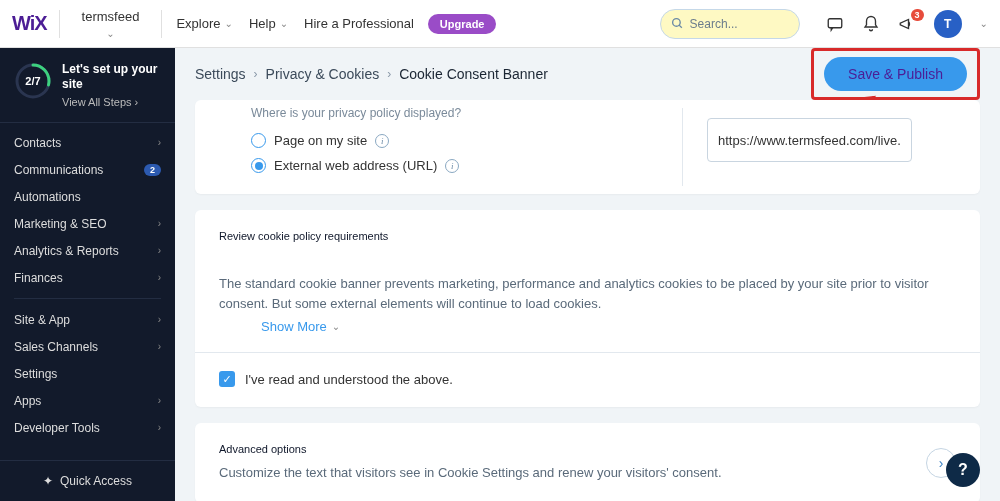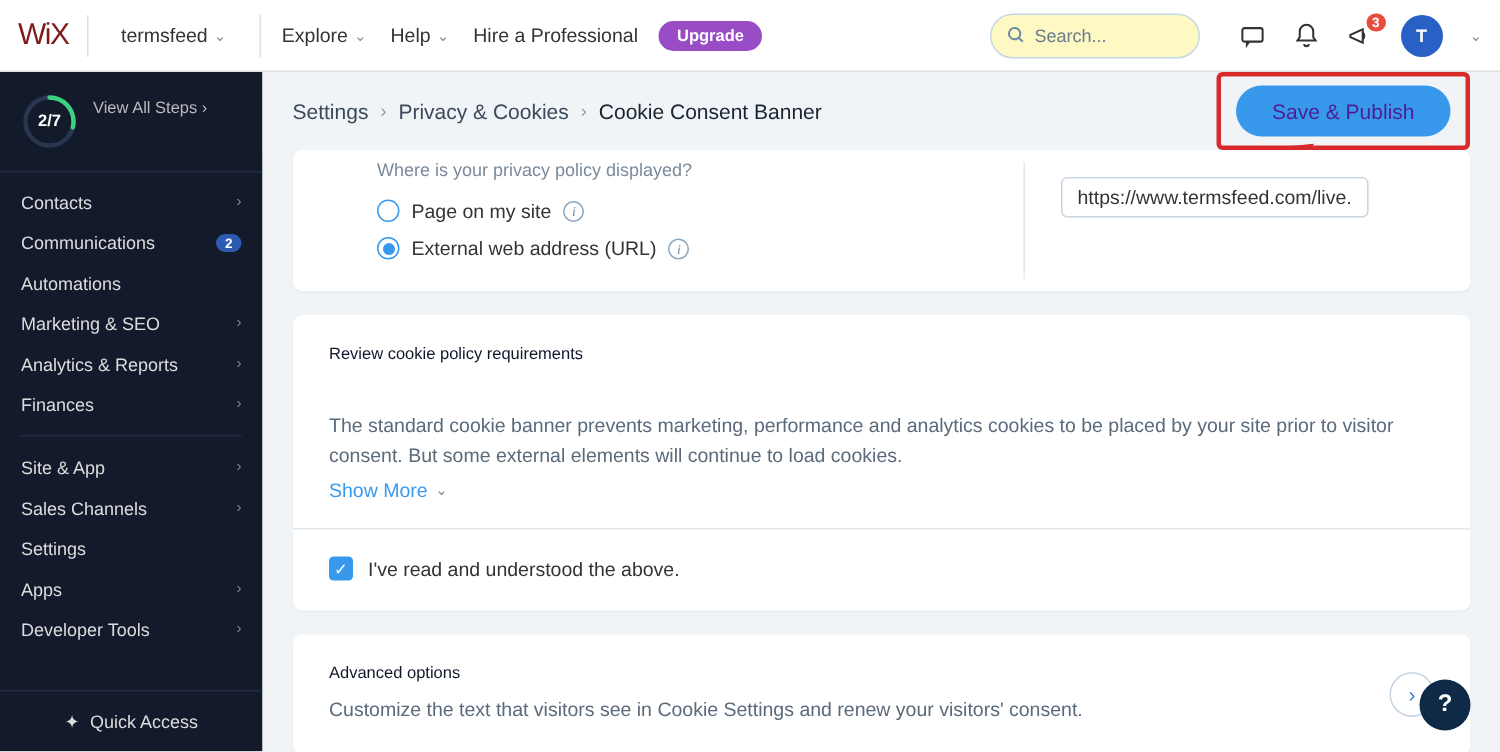--- a/index.html
+++ b/index.html
@@ -1,20 +1,20 @@
 <!DOCTYPE html>
 <html><head>
 <meta charset="utf-8">
 <style>
 * { box-sizing: border-box; margin: 0; padding: 0; }
 body { font-family: -apple-system, BlinkMacSystemFont, 'Segoe UI', Arial, sans-serif; font-size: 13px; color: #333; background: #f0f4f7; overflow: hidden; }
 .app { display: flex; flex-direction: column; height: 501px; width: 1000px; }
 .topbar { height: 48px; background: #fff; border-bottom: 1px solid #e0e0e0; display: flex; align-items: center; padding: 0 12px; gap: 12px; }
-.logo { font-weight: 400; font-size: 20px; letter-spacing: -1px; color: #7f1d1d; }
-.site-sel { display: flex; align-items: center; gap: 4px; padding: 4px 10px; color: #333; font-size: 13px; }
+.logo { font-weight: 700; font-size: 20px; letter-spacing: -1px; color: #4c1d95; }
+.site-sel { display: flex; align-items: center; gap: 4px; padding: 4px 10px; color: #333; font-size: 13px; flex-direction: column; }
 .divider-v { width: 1px; height: 28px; background: #e0e0e0; }
 .top-link { color: #333; font-size: 13px; padding: 6px 2px; cursor: pointer; display: flex; align-items: center; gap: 4px; }
 .upgrade { background: #9a4cc7; color: #fff; font-size: 11px; font-weight: 600; padding: 4px 12px; border-radius: 11px; border: none; cursor: pointer; }
 .spacer { flex: 1; }
 .search { width: 140px; height: 30px; border: 1px solid #c5d8e8; background: #fef9c3; border-radius: 15px; display: flex; align-items: center; padding: 0 10px; gap: 6px; color: #6b7c8c; font-size: 12px; }
 .top-icons { display: flex; align-items: center; gap: 18px; margin-left: 14px; }
 .top-icon { width: 18px; height: 18px; position: relative; cursor: pointer; display:flex; align-items:center; justify-content:center; }
 .badge { position: absolute; top: -6px; right: -8px; background: #e74c3c; color: #fff; border-radius: 8px; font-size: 9px; padding: 1px 4px; font-weight: 600; }
 .avatar { width: 28px; height: 28px; border-radius: 50%; background: #2860c5; color: #fff; display: flex; align-items: center; justify-content: center; font-weight: 700; font-size: 12px; }
 .body { display: flex; flex: 1; overflow: hidden; }
@@ -39,25 +39,25 @@
 .publish-btn { background: #3899ec; color: #4c1d95; border: none; border-radius: 18px; padding: 9px 24px; font-size: 14px; font-weight: 500; cursor: pointer; }
 .arrow-red { position: absolute; bottom: -68px; left: -60px; width: 140px; height: 80px; pointer-events: none; }
 .content { flex: 1; overflow-y: auto; padding: 0 20px 20px; position: relative; }
 .card { background: #fff; border-radius: 6px; margin-bottom: 16px; box-shadow: 0 1px 2px rgba(0,0,0,0.04); position: relative; }
 .card-body { padding: 20px 24px; }
 .q-label { color: #7a8a9a; font-size: 12px; margin-bottom: 8px; }
 .radio-row { display: flex; align-items: center; gap: 8px; padding: 5px 0; font-size: 13px; color: #333; cursor: pointer; }
 .radio { width: 15px; height: 15px; border: 1.5px solid #3899ec; border-radius: 50%; display: flex; align-items: center; justify-content: center; }
 .radio.checked::after { content: ''; width: 8px; height: 8px; background: #3899ec; border-radius: 50%; }
 .info-icon { width: 14px; height: 14px; border: 1px solid #8aa8c2; border-radius: 50%; display: inline-flex; align-items: center; justify-content: center; font-size: 9px; color: #6d8aa6; font-style: italic; font-family: Georgia, serif; }
-.url-input { position: absolute; left: 480px; top: 18px; width: 205px; height: 27px; border: 1px solid #c9d5e0; border-radius: 4px; padding: 0 10px; font-size: 13px; color: #333; background: #fff; }
+.url-input { position: absolute; left: 480px; top: 18px; width: 205px; height: 44px; border: 1px solid #c9d5e0; border-radius: 4px; padding: 0 10px; font-size: 13px; color: #333; background: #fff; }
 .card-divider-v { position: absolute; left: 455px; top: 8px; bottom: 8px; width: 1px; background: #e2e8ee; }
 .card-title { font-size: 11px; font-weight: 400; color: #0f172a; margin-bottom: 8px; }
 .card-text { font-size: 13px; color: #5a6a7a; line-height: 1.5; }
-.show-more { color: #3899ec; font-size: 13px; margin-top: 6px; display: flex; align-items: center; gap: 5px; cursor: pointer; }
+.show-more { color: #3899ec; font-size: 13px; margin-top: 6px; display: flex; align-items: center; gap: 5px; cursor: pointer; margin-left: 42px; }
 .hrule { height: 1px; background: #e2e8ee; margin: 18px -24px; }
 .check-row { display: flex; align-items: center; gap: 10px; font-size: 13px; color: #333; }
 .checkbox { width: 16px; height: 16px; background: #3899ec; border-radius: 3px; display: flex; align-items: center; justify-content: center; color: #fff; font-size: 11px; cursor: pointer; }
 .card-row { display: flex; align-items: center; justify-content: space-between; padding: 20px 24px; }
 .circle-btn { width: 30px; height: 30px; border: 1px solid #c5d5e3; border-radius: 50%; display: flex; align-items: center; justify-content: center; color: #3b82c4; cursor: pointer; font-size: 14px; }
 .help-fab { position: absolute; bottom: 14px; right: 20px; width: 34px; height: 34px; background: #0e2a47; color: #fff; border-radius: 50%; display: flex; align-items: center; justify-content: center; font-weight: 700; font-size: 16px; cursor: pointer; }
 .first-card { padding: 6px 24px 16px; position: relative; margin-left: 32px; }
 .chev { font-size: 10px; color: #888; }
 .chev-sb { font-size: 10px; color: #888; }
 </style>
@@ -120,20 +120,21 @@
     <div class="sidebar">
       <div class="setup">
         <div class="progress-ring">
           <svg width="38" height="38">
               <circle cx="19" cy="19" r="16" stroke="#2a3550" stroke-width="3" fill="none"></circle>
               <circle cx="19" cy="19" r="16" stroke="#3dd17f" stroke-width="3" fill="none" stroke-dasharray="100" stroke-dashoffset="71" stroke-linecap="round"></circle>
             </svg>
           <div class="progress-text">2/7</div>
         </div>
         <div>
+          <div class="setup-title">Let's set up your site</div>
           <div class="setup-link">
               <span>View All Steps</span>
               <span>›</span>
             </div>
         </div>
       </div>
       <div class="nav">
         <div class="nav-item">
             <span>Contacts</span>
             <span class="chev-sb">›</span>

